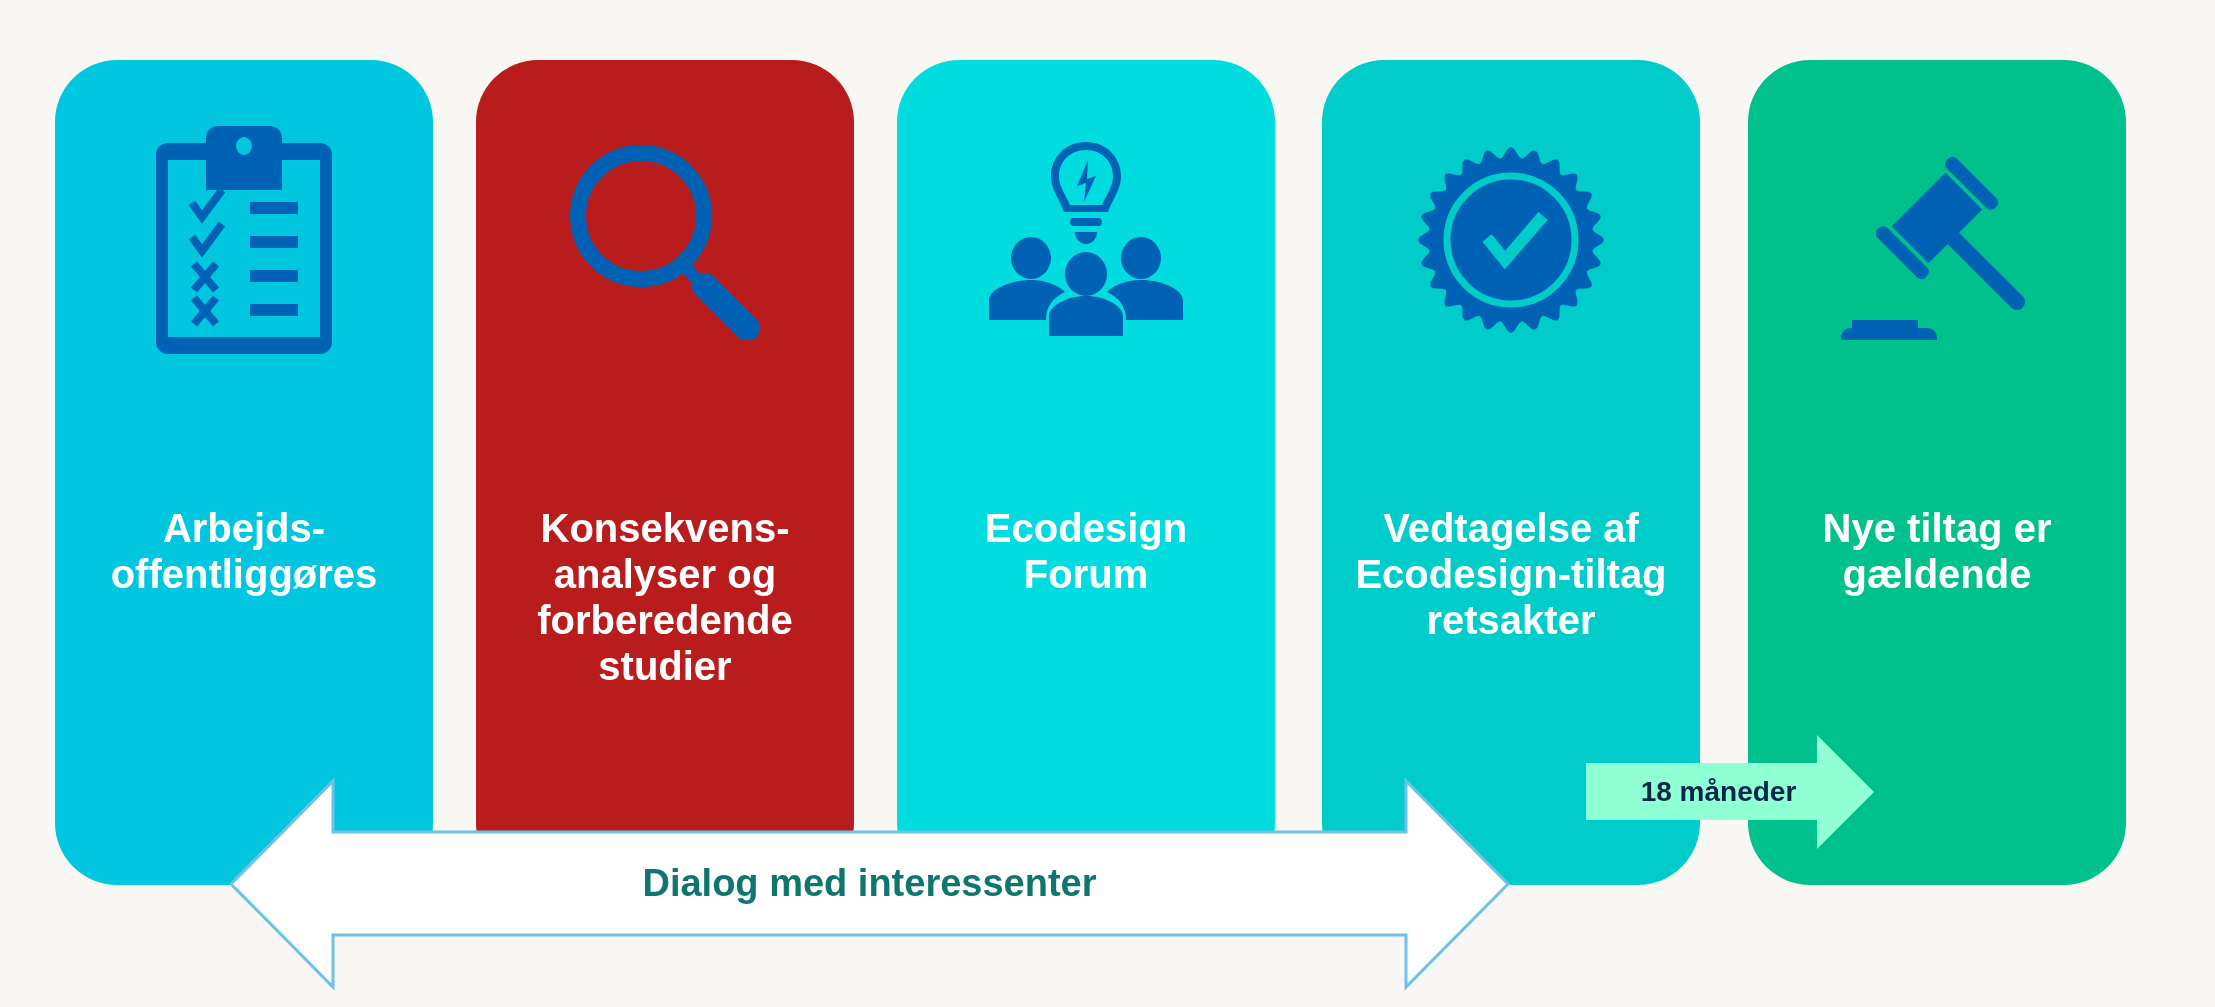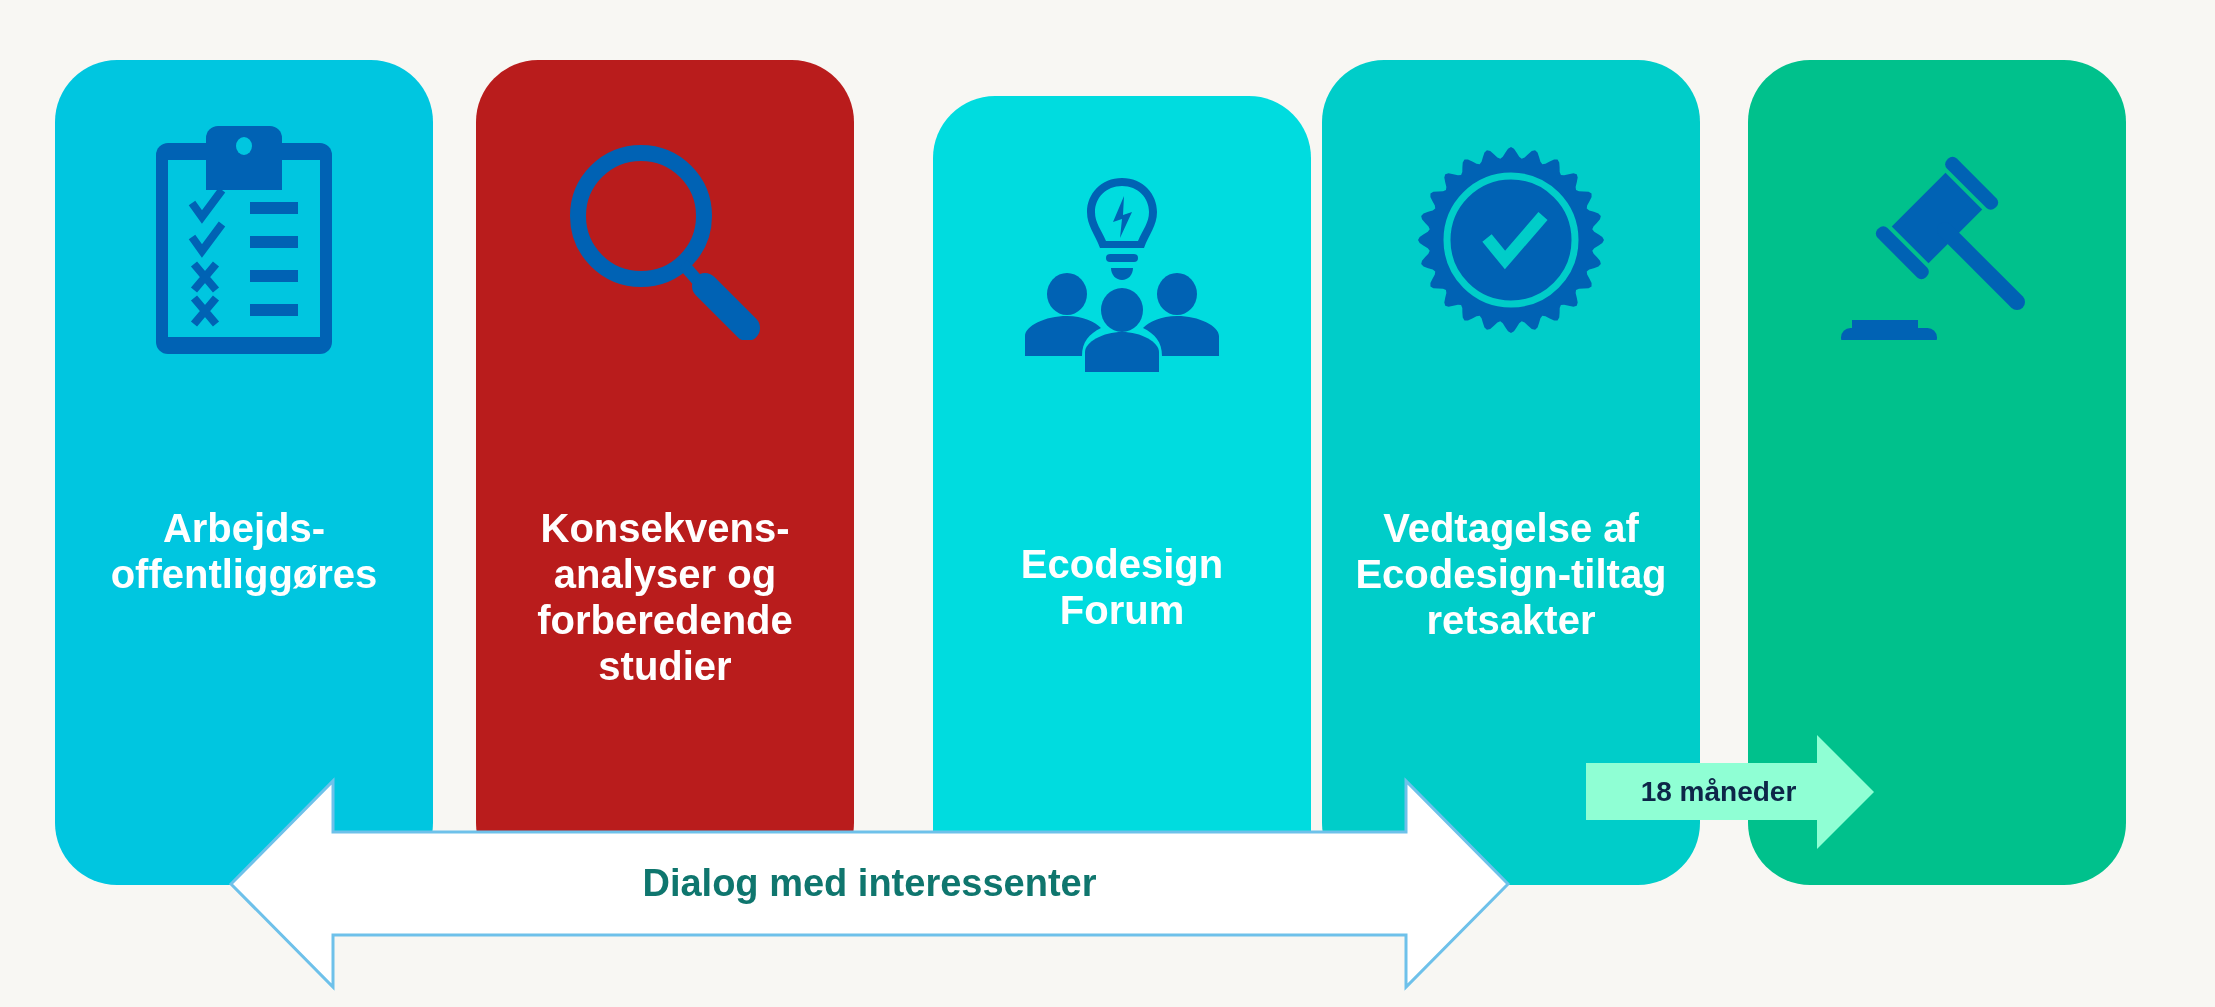--- a/index.html
+++ b/index.html
@@ -76,21 +76,21 @@
     </svg>
   </div>
   <div class="title">
     <span>Konsekvens-</span>
     <span>analyser og</span>
     <span>forberedende</span>
     <span>studier</span>
   </div>
 </div>
 
-<div class="card" style="left:933px;background:#00DCDF;margin-top:36px;">
+<div class="card" style="left:897px;background:#00DCDF;">
   <div class="icon">
     <svg width="194" height="200" viewBox="0 0 194 200">
       <g fill="#0062B4">
 
         <path d="M97,2 C76,2 62,18 62,36 C62,50 70,58 75,72 L119,72 C124,58 132,50 132,36 C132,18 118,2 97,2 Z M97,10 C113,10 124,22 124,36 C124,47 118,53 113,65 L81,65 C76,53 70,47 70,36 C70,22 81,10 97,10 Z"></path>
         <polygon points="99,20 88,46 97,43 95,62 107,36 98,39"></polygon>
         <rect x="81" y="78" width="32" height="8" rx="4"></rect>
         <path d="M86,92 L108,92 C108,99 103,104 97,104 C91,104 86,99 86,92 Z"></path>
 
         <ellipse cx="42" cy="118" rx="20" ry="21"></ellipse>
@@ -131,20 +131,24 @@
           <rect x="-26" y="-38" width="52" height="76"></rect>
           <rect x="-34" y="-56" width="68" height="14" rx="6"></rect>
           <rect x="-34" y="42" width="68" height="14" rx="6"></rect>
         </g>
         <line x1="108" y1="90" x2="180" y2="162" stroke="#0062B4" stroke-width="16" stroke-linecap="round"></line>
         <rect x="15" y="180" width="66" height="10"></rect>
         <rect x="4" y="188" width="96" height="19" rx="9.5"></rect>
       </g>
     </svg>
   </div>
+  <div class="title">
+    <span>Nye tiltag er</span>
+    <span>gældende</span>
+  </div>
 </div>
 
 <svg id="dialog-arrow" width="2215" height="1007">
   <polygon points="231,884 333,781 333,832 1406,832 1406,781 1508,884 1406,987 1406,935 333,935 333,987" fill="#FFFFFF" stroke="#6EC1EA" stroke-width="3"></polygon>
 </svg>
 <div class="dialog-label">Dialog med interessenter</div>
 
 <svg class="months-arrow" width="2215" height="1007">
   <polygon points="1586,763 1817,763 1817,735 1874,792 1817,849 1817,820 1586,820" fill="#8FFFD4"></polygon>
 </svg>

